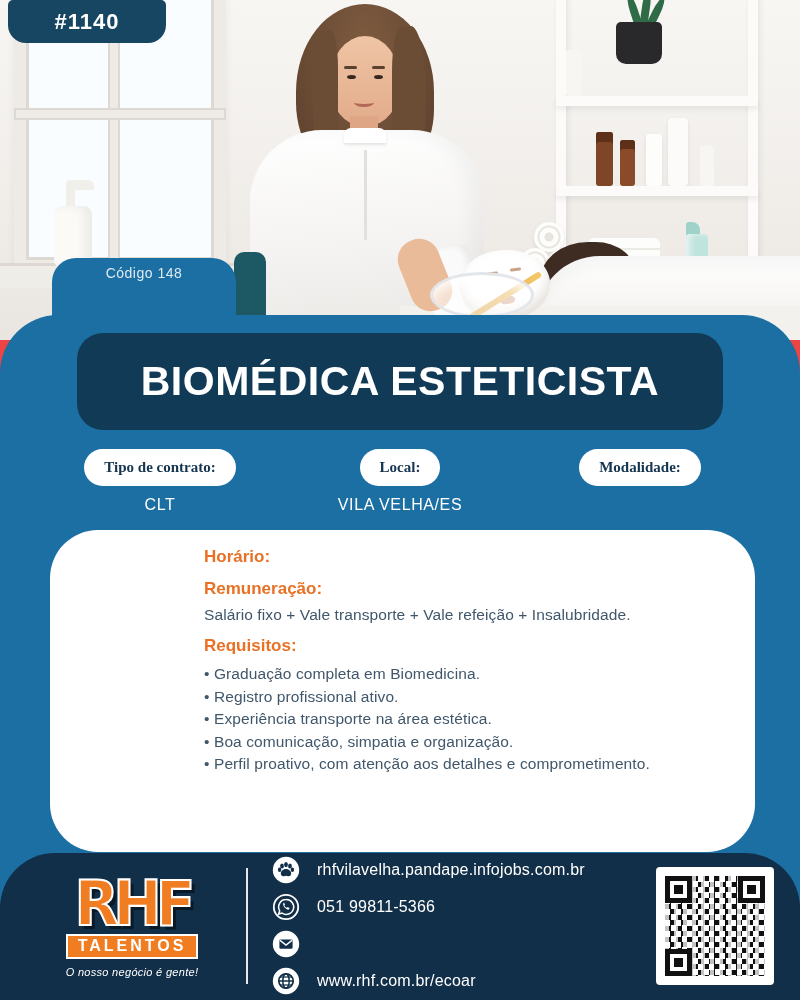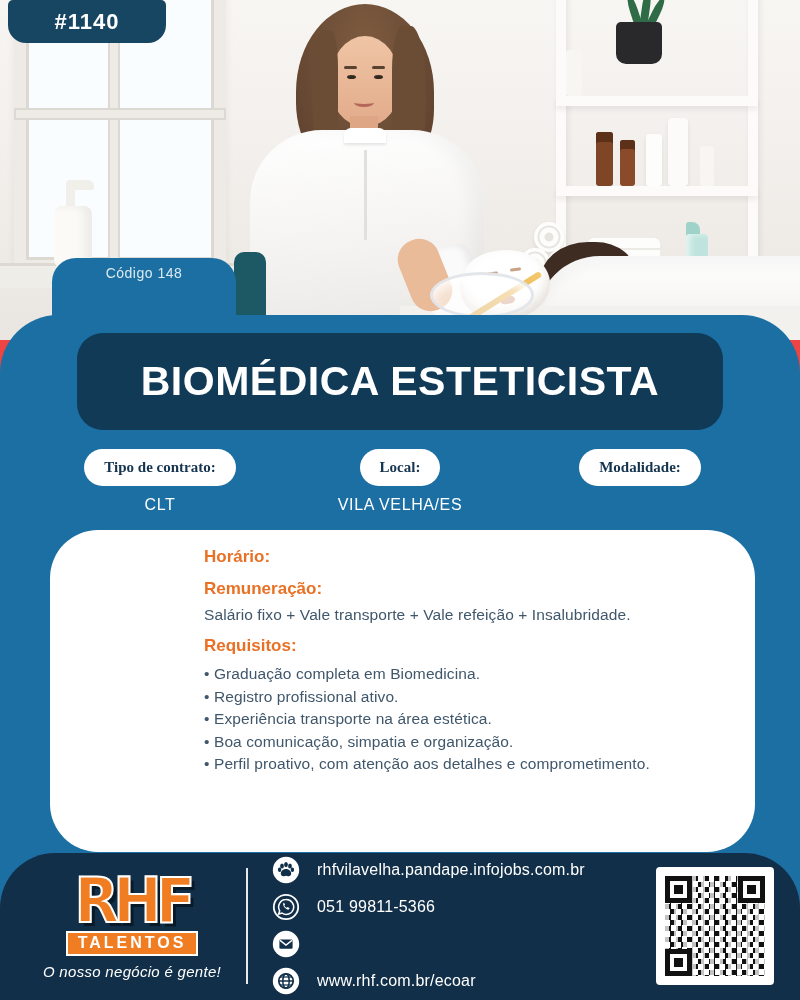--- a/index.html
+++ b/index.html
@@ -110,21 +110,21 @@
 
   
   .footer { position:absolute; left:0; top:853px; width:800px; height:147px; background:#122f49;
             border-radius:55px 55px 0 0; z-index:5; display:flex; align-items:center; padding:6px 26px 8px 34px; }
   .logo-col { width:196px; display:flex; flex-direction:column; align-items:center; }
   .rhf-word { font-family:"DejaVu Sans", sans-serif; font-size:58px; font-weight:900; color:#f07d22;
               letter-spacing:-6px; line-height:58px; -webkit-text-stroke:2px #ffffff;
               text-shadow:4px 4px 0 rgba(8,24,36,.9); transform:scaleY(1.08); }
   .talentos { margin-top:2px; background:#f07d22; border:2px solid #fff; color:#fff; font-weight:800;
               font-size:16px; letter-spacing:3px; padding:1px 10px 2px; }
-  .tagline { margin-top:7px; color:#fff; font-style:italic; font-size:15px; letter-spacing:.3px; }
+  .tagline { margin-top:7px; color:#fff; font-style:italic; font-size:11px; letter-spacing:.3px; }
   .divider { width:2px; height:116px; background:rgba(255,255,255,.9); margin:0 24px 0 16px; }
   .contacts { flex:1; display:flex; flex-direction:column; gap:9px; }
   .contact-row { display:flex; align-items:center; gap:17px; }
   .cicon { width:28px; height:28px; flex:0 0 28px; }
   .contact-text { color:#fff; font-size:16px; letter-spacing:.2px;text-align:center; }
   .qr { width:118px; height:118px; background:#fff; border-radius:4px; padding:9px; position:relative; margin-left:14px; }
   .qr-inner { width:100%; height:100%; position:relative;
       background:
         repeating-linear-gradient(90deg, rgba(255,255,255,.75) 0 4px, transparent 4px 9px),
         conic-gradient(#111 25%, #fff 0 50%, #111 0 75%, #fff 0);

